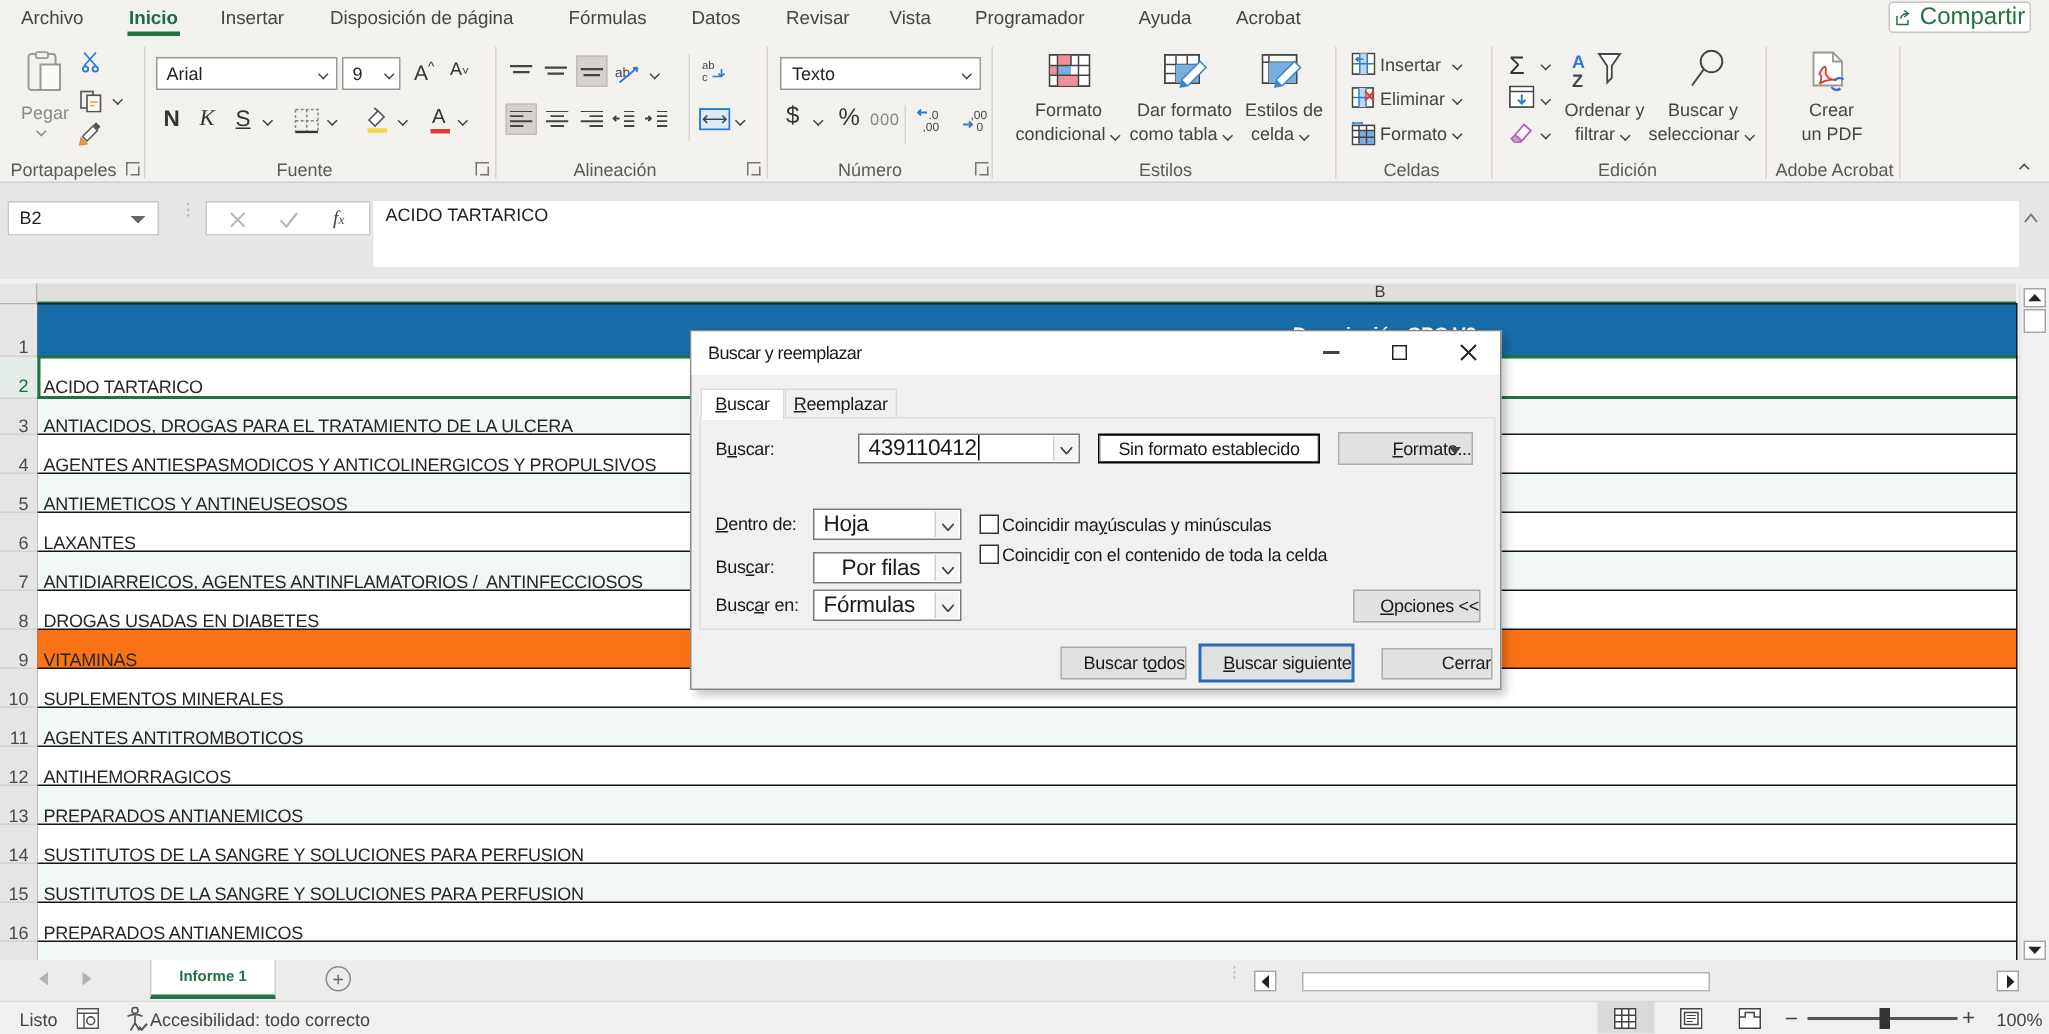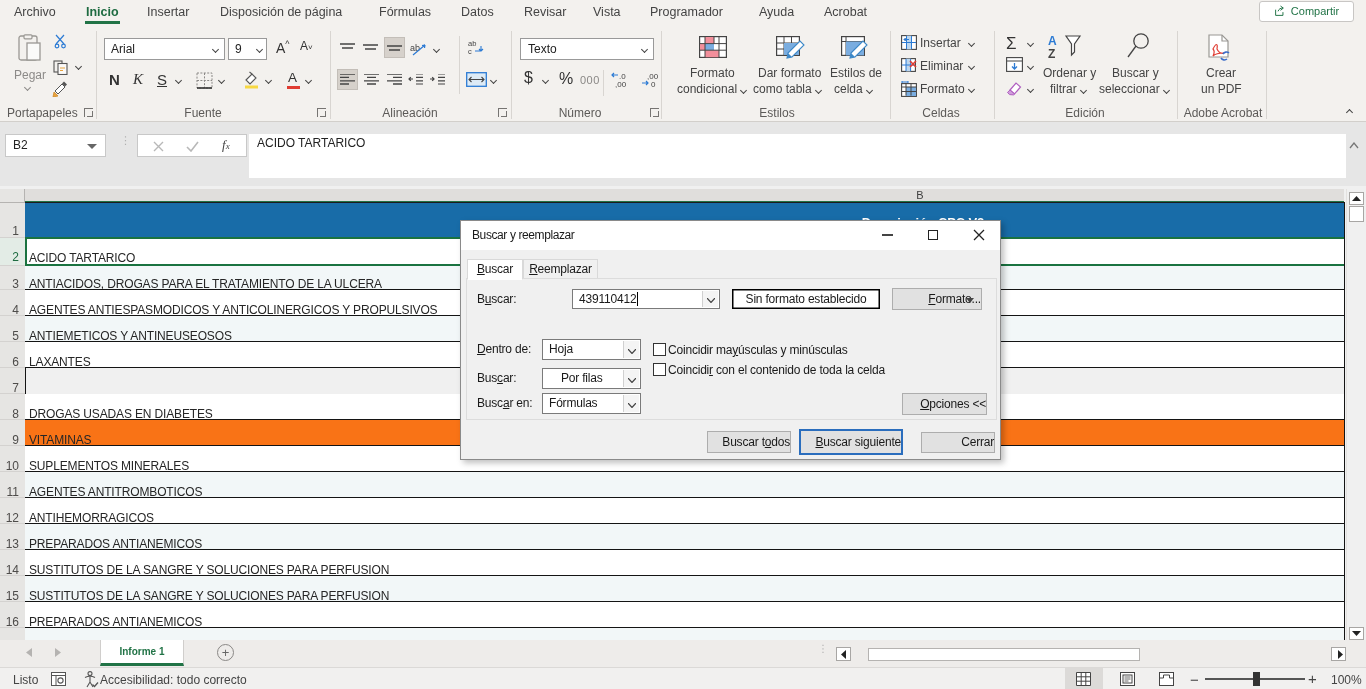--- a/index.html
+++ b/index.html
@@ -4,21 +4,21 @@
 *{margin:0;padding:0;box-sizing:border-box;}
 html,body{width:1366px;height:689px;overflow:hidden;}
 body{font-family:"Liberation Sans",sans-serif;position:relative;background:#fff;}
 #root{position:absolute;left:0;top:0;width:1366px;height:689px;}
 .abs{position:absolute;}
 
 #tabbar{left:0;top:0;width:1366px;height:28px;background:#f3f1ee;}
 .rtab{position:absolute;top:0;height:24px;line-height:24px;font-size:12.5px;color:#444;}
 .rtab.active{color:#1e6b41;font-weight:bold;}
 #inicio-ul{position:absolute;left:85px;top:21px;width:35px;height:3px;background:#217346;}
-#compartir{position:absolute;left:1259px;top:1px;width:95px;height:21px;background:#fff;border:1px solid #c8c6c4;border-radius:3px;color:#217346;font-size:11px;text-align:center;line-height:19px;}
+#compartir{position:absolute;left:1259px;top:1px;width:95px;height:21px;background:#fff;border:1px solid #c8c6c4;border-radius:3px;color:#217346;font-size:16px;text-align:center;line-height:19px;}
 
 #ribbon{left:0;top:28px;width:1366px;height:94px;background:#f3f1ee;border-bottom:1px solid #d2cfcb;}
 .gsep{position:absolute;top:3px;width:1px;height:88px;background:#d8d5d1;}
 .msep{position:absolute;top:8px;width:1px;height:58px;background:#d8d5d1;}
 .glabel{position:absolute;top:78px;font-size:12px;color:#5c5a58;text-align:center;}
 .launcher{position:absolute;top:80px;width:9px;height:9px;border-left:1px solid #767472;border-top:1px solid #767472;}
 .launcher:after{content:"";position:absolute;left:2px;top:2px;width:5px;height:5px;border-right:1.3px solid #767472;border-bottom:1.3px solid #767472;}
 .chev{display:inline-block;width:5px;height:5px;border-right:1.2px solid #444;border-bottom:1.2px solid #444;transform:rotate(45deg);}
 .combo{position:absolute;background:#fff;border:1px solid #999;font-size:12px;color:#222;}
 .rbtxt{position:absolute;font-size:12px;color:#444;}
@@ -42,21 +42,21 @@
 #stab{position:absolute;left:100px;top:0px;width:84px;height:26px;background:#fff;border-left:1px solid #d0cecc;border-right:1px solid #d0cecc;border-bottom:3px solid #217346;color:#217346;font-weight:bold;font-size:10px;text-align:center;line-height:24px;}
 
 #statusbar{left:0;top:667px;width:1366px;height:22px;background:#f1f0ef;border-top:1px solid #dbd9d7;font-size:12px;color:#444;}
 
 #dialog{letter-spacing:-0.2px;left:460px;top:220px;width:541px;height:240px;background:#f0f0f0;border:1px solid #8a8a8a;box-shadow:3px 3px 6px rgba(0,0,0,.25);}
 #dtitle{position:absolute;left:0;top:0;width:539px;height:29px;background:#fff;font-size:12px;letter-spacing:-0.4px;color:#1a1a1a;line-height:29px;padding-left:11px;}
 .dtab{position:absolute;top:38px;height:20px;font-size:12px;color:#1a1a1a;text-align:center;border:1px solid #d9d9d9;line-height:19px;}
 #dpane{position:absolute;left:5px;top:57px;width:531px;height:142px;border:1px solid #dcdcdc;background:#f0f0f0;}
 .dlabel{position:absolute;font-size:12px;color:#1a1a1a;}
 .dbtn{position:absolute;background:#e1e1e1;border:1px solid #adadad;font-size:12px;color:#1a1a1a;text-align:right;}
-.dcombo{position:absolute;background:#fff;border:1px solid #7a7a7a;font-size:12px;color:#1a1a1a;}
+.dcombo{position:absolute;background:#fff;border:1px solid #7a7a7a;font-size:15px;color:#1a1a1a;}
 .ddarr{position:absolute;right:1px;top:1px;bottom:1px;width:16px;background:#f4f4f4;border-left:1px solid #d0d0d0;}
 .cbox{position:absolute;width:13px;height:13px;background:#fff;border:1px solid #333;}
 u{text-decoration:underline;}
 </style></head>
 <body>
 <div id="root">
 <div id="tabbar" class="abs">
   <span class="rtab" style="left:14px;">Archivo</span>
   <span class="rtab active" style="left:86px;">Inicio</span>
   <span class="rtab" style="left:147px;">Insertar</span>
@@ -339,20 +339,21 @@
   <div class="rnum" style="top:390px;height:26px;line-height:41px;">15</div>
   <div class="rnum" style="top:416px;height:26px;line-height:41px;">16</div>
   <div class="row" style="top:16px;height:36px;background:#186ca8;border-top:1px solid #1c1c1c;color:#fff;font-weight:bold;font-size:13px;">
         <span style="position:absolute;left:833px;width:130px;top:12px;text-align:center;">Descripción CPC V2</span>
       </div>
   <div class="row" style="top:52px;height:26px;background:#fff;line-height:41px;">ACIDO TARTARICO</div>
   <div class="row" style="top:78px;height:26px;background:#f2f7f8;border-bottom:1px solid #141414;line-height:41px;">ANTIACIDOS, DROGAS PARA EL TRATAMIENTO DE LA ULCERA</div>
   <div class="row" style="top:130px;height:26px;background:#f2f7f8;border-bottom:1px solid #141414;line-height:41px;">ANTIEMETICOS Y ANTINEUSEOSOS</div>
   <div class="row" style="top:104px;height:26px;background:#fff;border-bottom:1px solid #141414;line-height:41px;">AGENTES ANTIESPASMODICOS Y ANTICOLINERGICOS Y PROPULSIVOS</div>
   <div class="row" style="top:156px;height:26px;background:#fff;border-bottom:1px solid #141414;line-height:41px;">LAXANTES</div>
+  <div class="row" style="top:182px;height:26px;background:#f2f7f8;border-bottom:1px solid #141414;line-height:41px;">ANTIDIARREICOS, AGENTES ANTINFLAMATORIOS /&nbsp; ANTINFECCIOSOS</div>
   <div class="row" style="top:208px;height:26px;background:#fff;border-bottom:1px solid #141414;line-height:41px;">DROGAS USADAS EN DIABETES</div>
   <div class="row" style="top:234px;height:26px;background:#f97316;border-bottom:1px solid #141414;line-height:41px;">VITAMINAS</div>
   <div class="row" style="top:260px;height:26px;background:#fff;border-bottom:1px solid #141414;line-height:41px;">SUPLEMENTOS MINERALES</div>
   <div class="row" style="top:286px;height:26px;background:#f2f7f8;border-bottom:1px solid #141414;line-height:41px;">AGENTES ANTITROMBOTICOS</div>
   <div class="row" style="top:312px;height:26px;background:#fff;border-bottom:1px solid #141414;line-height:41px;">ANTIHEMORRAGICOS</div>
   <div class="row" style="top:338px;height:26px;background:#f2f7f8;border-bottom:1px solid #141414;line-height:41px;">PREPARADOS ANTIANEMICOS</div>
   <div class="row" style="top:364px;height:26px;background:#fff;border-bottom:1px solid #141414;line-height:41px;">SUSTITUTOS DE LA SANGRE Y SOLUCIONES PARA PERFUSION</div>
   <div class="row" style="top:390px;height:26px;background:#f2f7f8;border-bottom:1px solid #141414;line-height:41px;">SUSTITUTOS DE LA SANGRE Y SOLUCIONES PARA PERFUSION</div>
   <div class="row" style="top:416px;height:26px;background:#fff;border-bottom:1px solid #141414;line-height:41px;">PREPARADOS ANTIANEMICOS</div>
   <div class="row" style="top:442px;height:12px;background:#f2f7f8;"></div>

